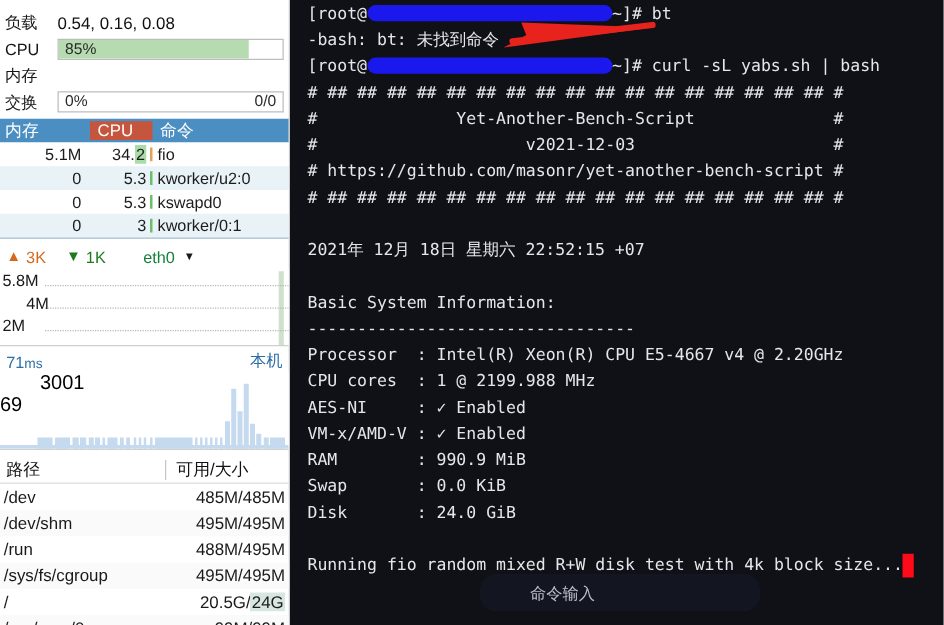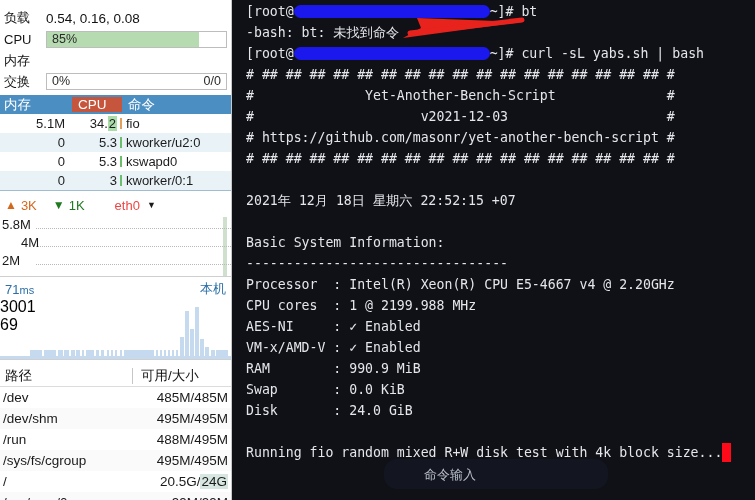--- a/index.html
+++ b/index.html
@@ -92,21 +92,21 @@
   
   #net-block { margin-top: 4px; }
   .net-head {
     display: flex; align-items: center; height: 20px;
     padding-left: 5px; font-size: 13px; gap: 4px;
   }
   .up-arrow { color: #d2691e; font-size: 12px; }
   .up-val { color: #d2691e; font-size: 13px; margin-right: 12px; }
   .down-arrow { color: #1f7a1f; font-size: 12px; }
   .down-val { color: #1f7a1f; font-size: 13px; }
-  .iface { margin-left: 26px; font-size: 13px; color: #ef4444; }
+  .iface { margin-left: 26px; font-size: 13px; color: #15803d; }
   .caret { font-size: 9px; color: #1a1a1a; margin-left: 3px; }
 
   .graph {
     position: relative;
     height: 62px;
     background: #ffffff;
     border-bottom: 1px solid #cfcfcf;
     overflow: hidden;
   }
   .graph .gridline {
@@ -288,21 +288,21 @@
     </div>
 
     <div id="ping-block">
       <div class="ping-head">
         <span class="ping-ms"><span>71</span><span class="unit">ms</span></span>
         <span class="ping-host">本机</span>
       </div>
       <div id="ping-graph">
         <div class="ping-base"></div>
       <div class="gridline" style="top: 12px; left: 40px;"></div>
-          <div class="ytick" style="top: 3px;">3001</div>
+          <div class="ytick" style="top: 3px; padding-left: 32px;">3001</div>
           <div class="gridline" style="top: 31px; left: 40px;"></div>
           <div class="gridline" style="top: 50px; left: 40px;"></div>
           <div class="ytick" style="top: 41px;">69</div>
           <div class="ping-bar" style="left: 30px; width: 12px; height: 9px;"></div>
           <div class="ping-bar" style="left: 44px; width: 12px; height: 9px;"></div>
           <div class="ping-bar" style="left: 58px; width: 5px; height: 9px;"></div>
           <div class="ping-bar" style="left: 64px; width: 5px; height: 9px;"></div>
           <div class="ping-bar" style="left: 71px; width: 4px; height: 9px;"></div>
           <div class="ping-bar" style="left: 76px; width: 4px; height: 9px;"></div>
           <div class="ping-bar" style="left: 82px; width: 2px; height: 9px;"></div>

